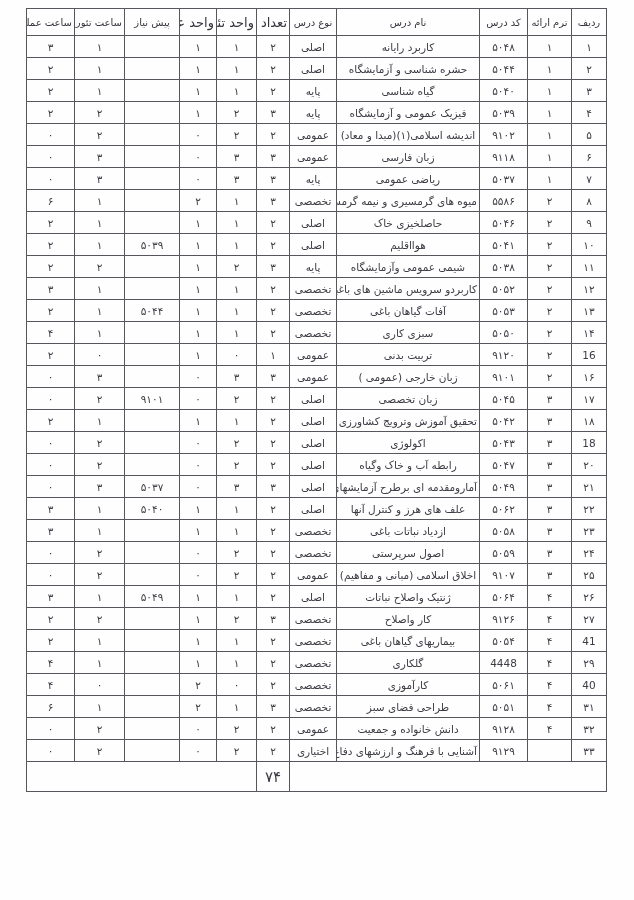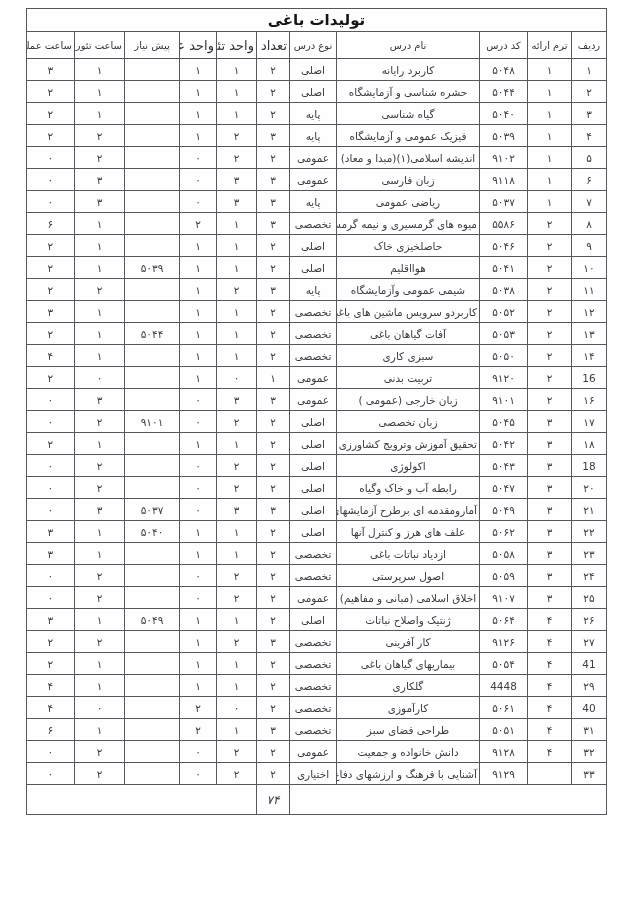--- a/index.html
+++ b/index.html
@@ -44,21 +44,21 @@
   tr.header-row th{
     height:26px;
     font-size:10px;
     color:#34353d;
   }
   tr.header-row th.w-narrow{font-size:13px;}
   tbody tr{height:22px;}
   tbody td{font-size:10.5px;}
   tbody td.name-cell{font-size:10.5px;margin-top:8px;}
   tfoot tr{height:30px;}
-  tfoot td{font-size:12px;border-bottom:3px solid #3e3f44;font-style:italic;}
+  tfoot td{font-size:15px;border-bottom:3px solid #3e3f44;}
   
   col.c-radif{width:35px;}
   col.c-term{width:44px;}
   col.c-code{width:48px;}
   col.c-name{width:143px;}
   col.c-type{width:47px;}
   col.c-units{width:33px;}
   col.c-thu{width:40px;}
   col.c-pru{width:37px;}
   col.c-prereq{width:55px;}
@@ -77,23 +77,20 @@
         <col class="c-name">
       <col class="c-type">
         <col class="c-units">
         <col class="c-thu">
         <col class="c-pru">
       <col class="c-prereq">
         <col class="c-thh">
         <col class="c-prh">
     </colgroup>
     <thead>
-      <tr class="title-row">
-        <td colspan="11">تولیدات باغی</td>
-      </tr>
       <tr class="header-row">
         <th>ردیف</th>
         <th>ترم ارائه</th>
         <th>کد درس</th>
         <th>نام درس</th>
         <th>نوع درس</th>
         <th class="w-narrow">تعداد واحد</th>
         <th class="w-narrow">واحد تئوری</th>
         <th class="w-narrow">واحد عملی</th>
         <th>پیش نیاز</th>
@@ -437,21 +434,21 @@
           <td>۱</td>
           <td>۱</td>
           <td>۵۰۴۹</td>
           <td>۱</td>
           <td>۳</td>
         </tr>
         <tr>
           <td>۲۷</td>
           <td>۴</td>
           <td>۹۱۲۶</td>
-          <td class="name-cell">کار آفرینی</td>
+          <td class="name-cell">کار واصلاح</td>
           <td>تخصصی</td>
           <td>۳</td>
           <td>۲</td>
           <td>۱</td>
           <td></td>
           <td>۲</td>
           <td>۲</td>
         </tr>
         <tr>
           <td>41</td>

